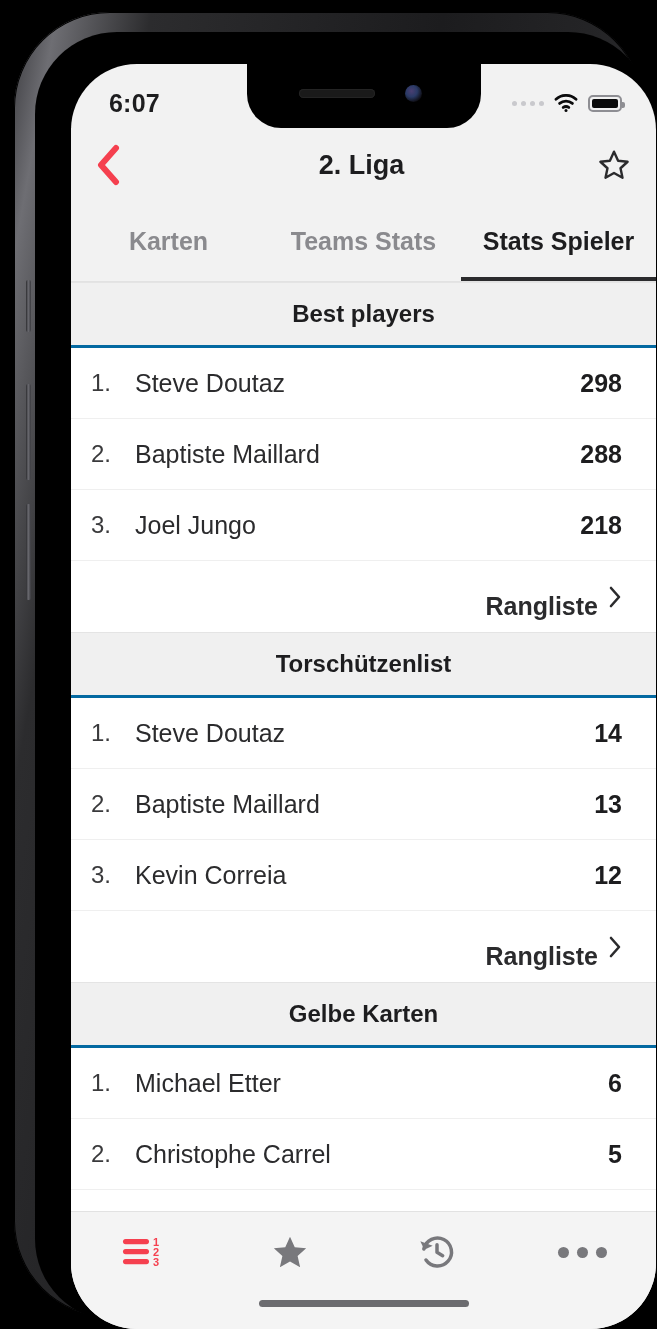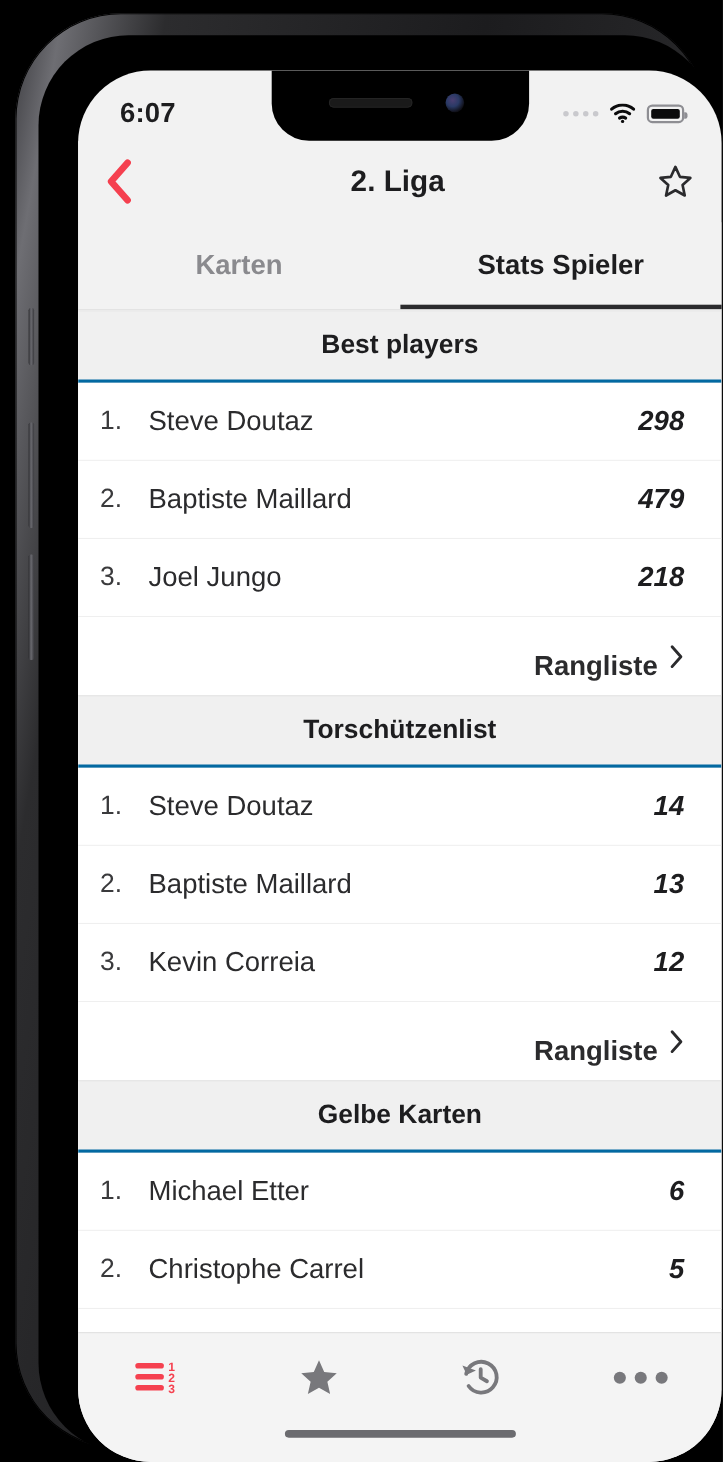--- a/index.html
+++ b/index.html
@@ -148,21 +148,21 @@
     border-bottom:1px solid #efefef;
     cursor:pointer;
   }
   .row-rank{
     width:44px; font-size:24px; color:#3a3a3c; flex:none;
   }
   .row-name{
     flex:1; font-size:25px; color:#2b2b2d;
   }
   .row-value{
-    font-size:25px; font-weight:700; color:#1d1d1f;font-style:italic;
+    font-size:25px; font-weight:700; color:#1d1d1f;
   }
   .more-row{
     height:71px; background:#fff;
     display:flex; align-items:center; justify-content:flex-end;
     padding:0 34px;
     cursor:pointer;
   }
   .more-label{ font-size:25px; font-weight:700; color:#2b2b2d;margin-top:20px; }
   .more-chev{ margin-left:10px; display:inline-flex; }
 
@@ -237,35 +237,36 @@
           <div class="nav-title">2. Liga</div>
           <div class="nav-star">
             <svg width="34" height="34" viewBox="0 0 24 24">
               <path d="M12 2.6 L14.9 9.0 L21.6 9.7 L16.6 14.3 L18.0 21.0 L12 17.6 L6.0 21.0 L7.4 14.3 L2.4 9.7 L9.1 9.0 Z" fill="none" stroke="#2b2b2d" stroke-width="1.7" stroke-linejoin="round"></path>
             </svg>
           </div>
         </div>
 
         <div class="tabs">
           <div class="tab">Karten</div>
+          <div class="tab">Teams Stats</div>
           <div class="tab active">Stats Spieler</div>
         </div>
 
         <div class="content">
 
           <div class="section-header">Best players</div>
           <div class="row">
             <span class="row-rank">1.</span>
             <span class="row-name">Steve Doutaz</span>
             <span class="row-value">298</span>
           </div>
           <div class="row">
             <span class="row-rank">2.</span>
             <span class="row-name">Baptiste Maillard</span>
-            <span class="row-value">479</span>
+            <span class="row-value">288</span>
           </div>
           <div class="row">
             <span class="row-rank">3.</span>
             <span class="row-name">Joel Jungo</span>
             <span class="row-value">218</span>
           </div>
           <div class="more-row">
             <span class="more-label">Rangliste</span>
             <span class="more-chev">
               <svg width="14" height="24" viewBox="0 0 14 24">

